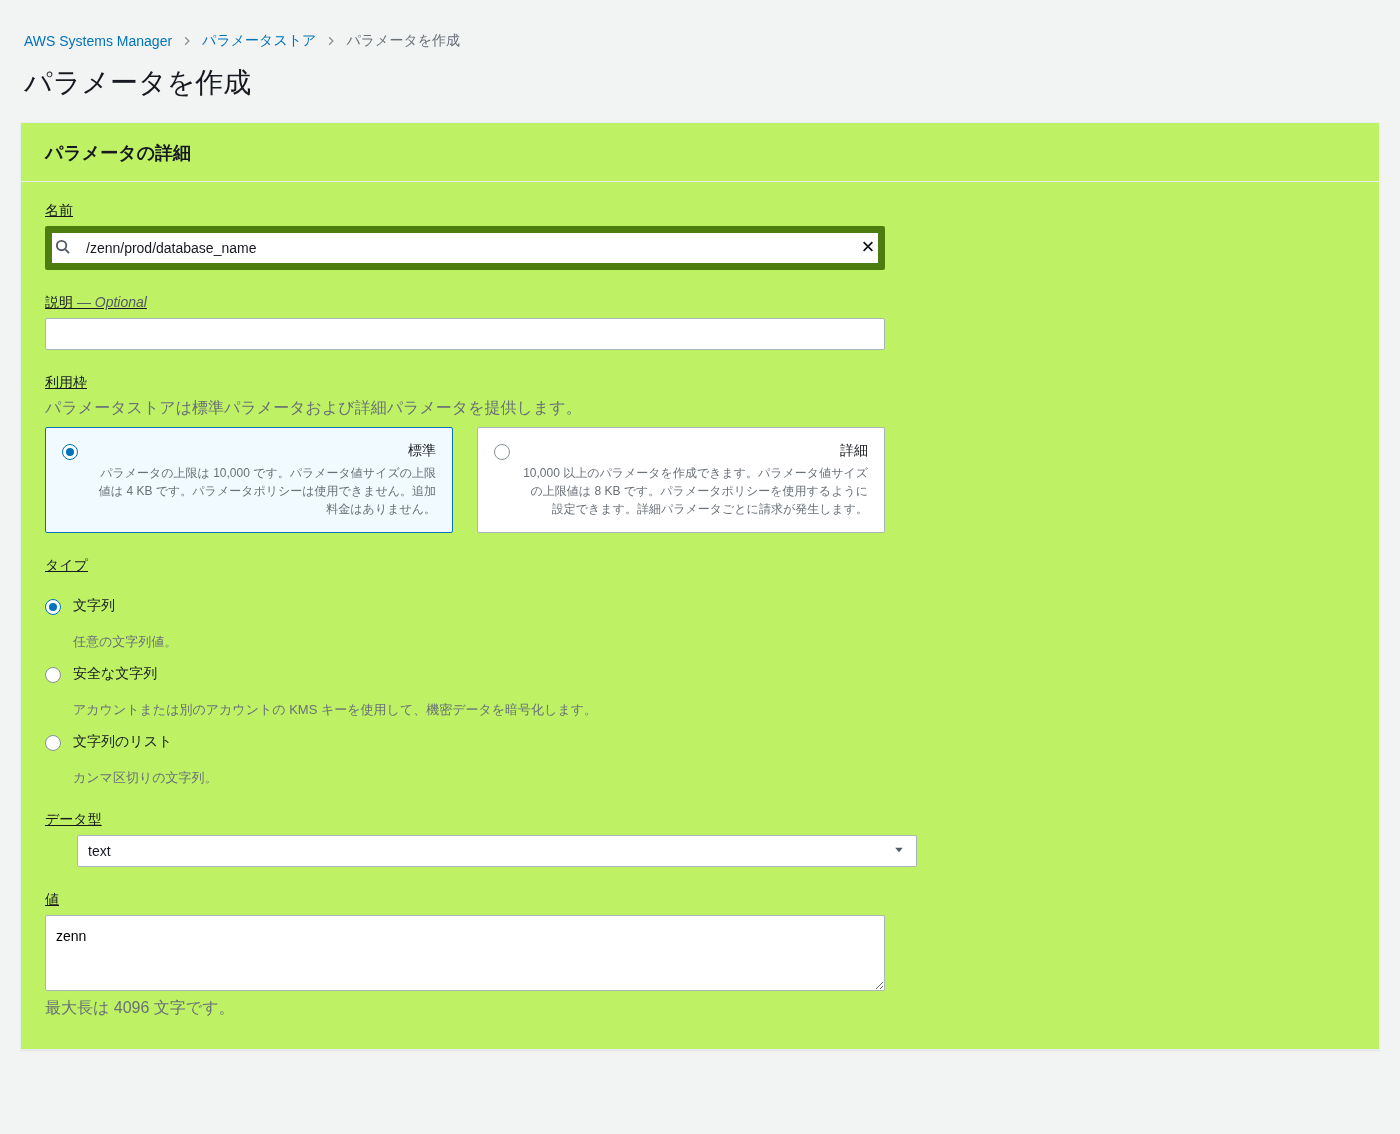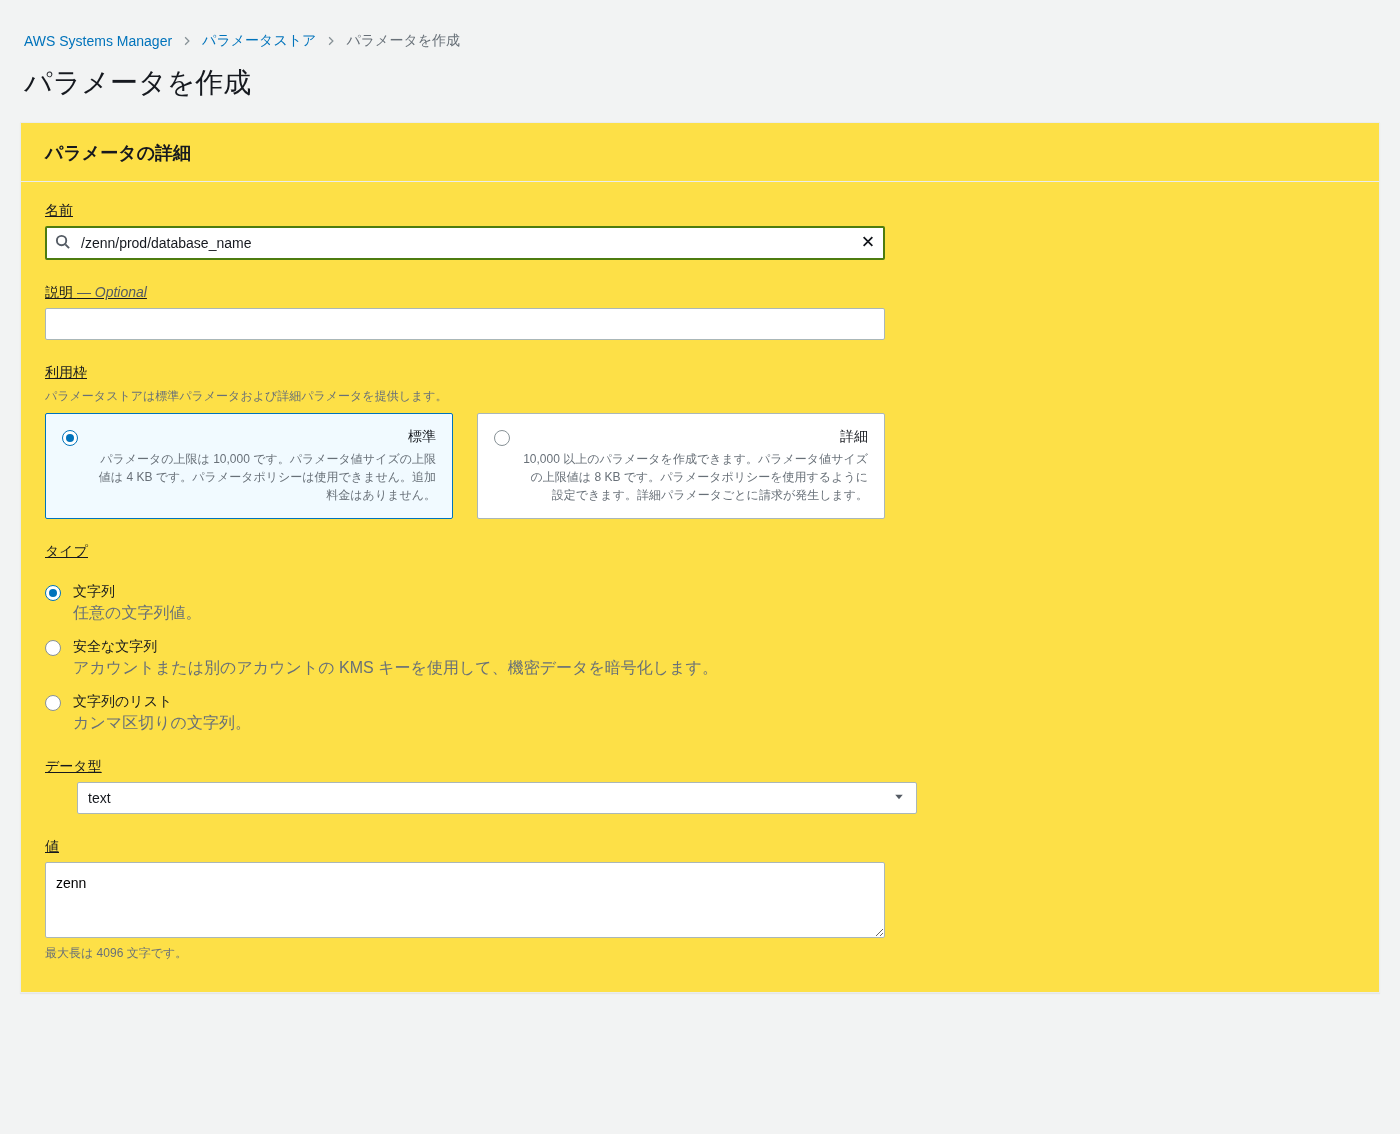--- a/index.html
+++ b/index.html
@@ -30,21 +30,21 @@
     .breadcrumb .current {
       color: #687078;
     }
     .page-title {
       padding: 6px 24px 20px;
       font-size: 28px;
       font-weight: 400;
       color: #16191f;
     }
     .panel {
-      background: #fde047;
+      background: #bef264;
       margin: 0 20px 24px;
       border: 1px solid #eaeded;
       box-shadow: 0 1px 1px rgba(0,0,0,0.05);
     }
     .panel-header {
       padding: 18px 24px 16px;
       border-bottom: 1px solid #eaeded;
     }
     .panel-header h2 {
       font-size: 18px;
@@ -61,21 +61,21 @@
       font-size: 14px;
       color: #16191f;
       margin-bottom: 6px;
       text-decoration: underline;
     }
     .label .optional {
       font-style: italic;
       color: #545b64;
     }
     .hint {
-      font-size: 12px;
+      font-size: 16px;
       color: #687078;
       margin-top: 4px;
     }
     .input-wrap {
       position: relative;
       max-width: 840px;
     }
     .search-icon {
       position: absolute;
       left: 10px;
@@ -87,21 +87,21 @@
       position: absolute;
       right: 10px;
       top: 50%;
       transform: translateY(-50%);
       color: #16191f;
       cursor: pointer;
     }
     input[type="text"].with-icons {
       width: 100%;
       padding: 7px 34px 7px 34px;
-      border: 2px solid #4d7c0f;
+      border: 7px solid #4d7c0f;
       border-radius: 2px;
       font-size: 14px;
       color: #16191f;
     }
     input[type="text"].plain {
       width: 100%;
       max-width: 840px;
       padding: 7px 10px;
       border: 1px solid #aab7b8;
       border-radius: 2px;
@@ -169,23 +169,23 @@
       cursor: pointer;
     }
     .radio-list .radio-item:last-child {
       margin-bottom: 0;
     }
     .radio-content .rl-label {
       font-size: 14px;
       color: #16191f;
     }
     .radio-content .rl-desc {
-      font-size: 16px;
+      font-size: 13px;
       color: #687078;
-      margin-top: 2px;
+      margin-top: 18px;
     }
     .select-wrap {
       position: relative;
       max-width: 840px;
       margin-left: 32px;
     }
     .select-box {
       width: 100%;
       padding: 7px 34px 7px 10px;
       border: 1px solid #aab7b8;

